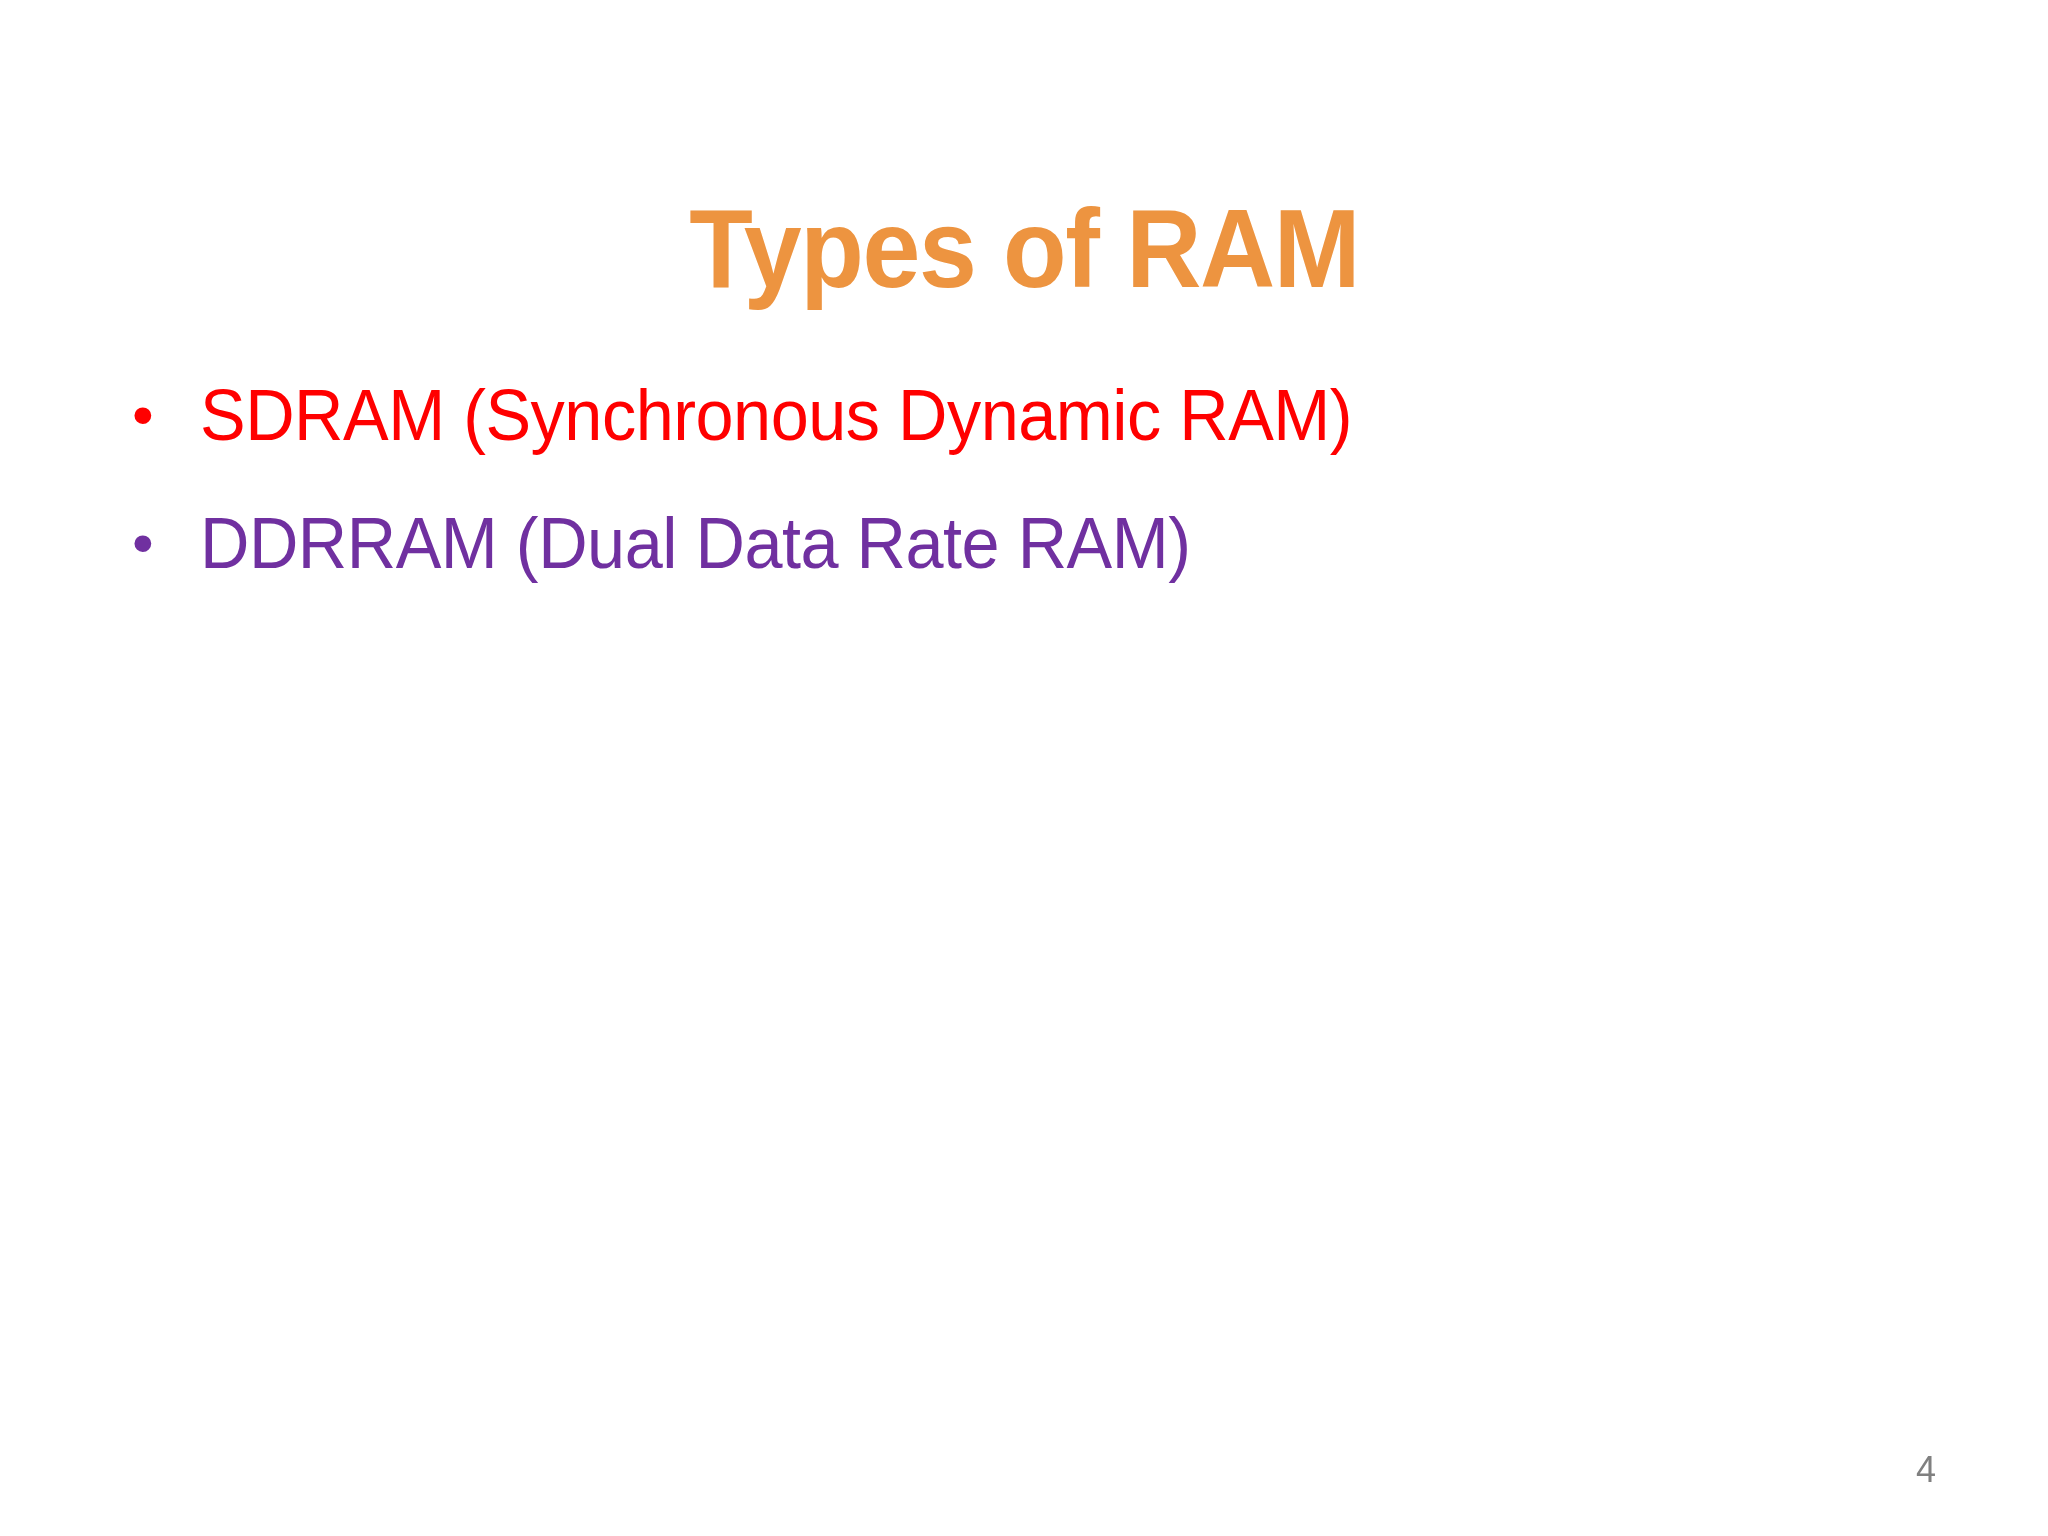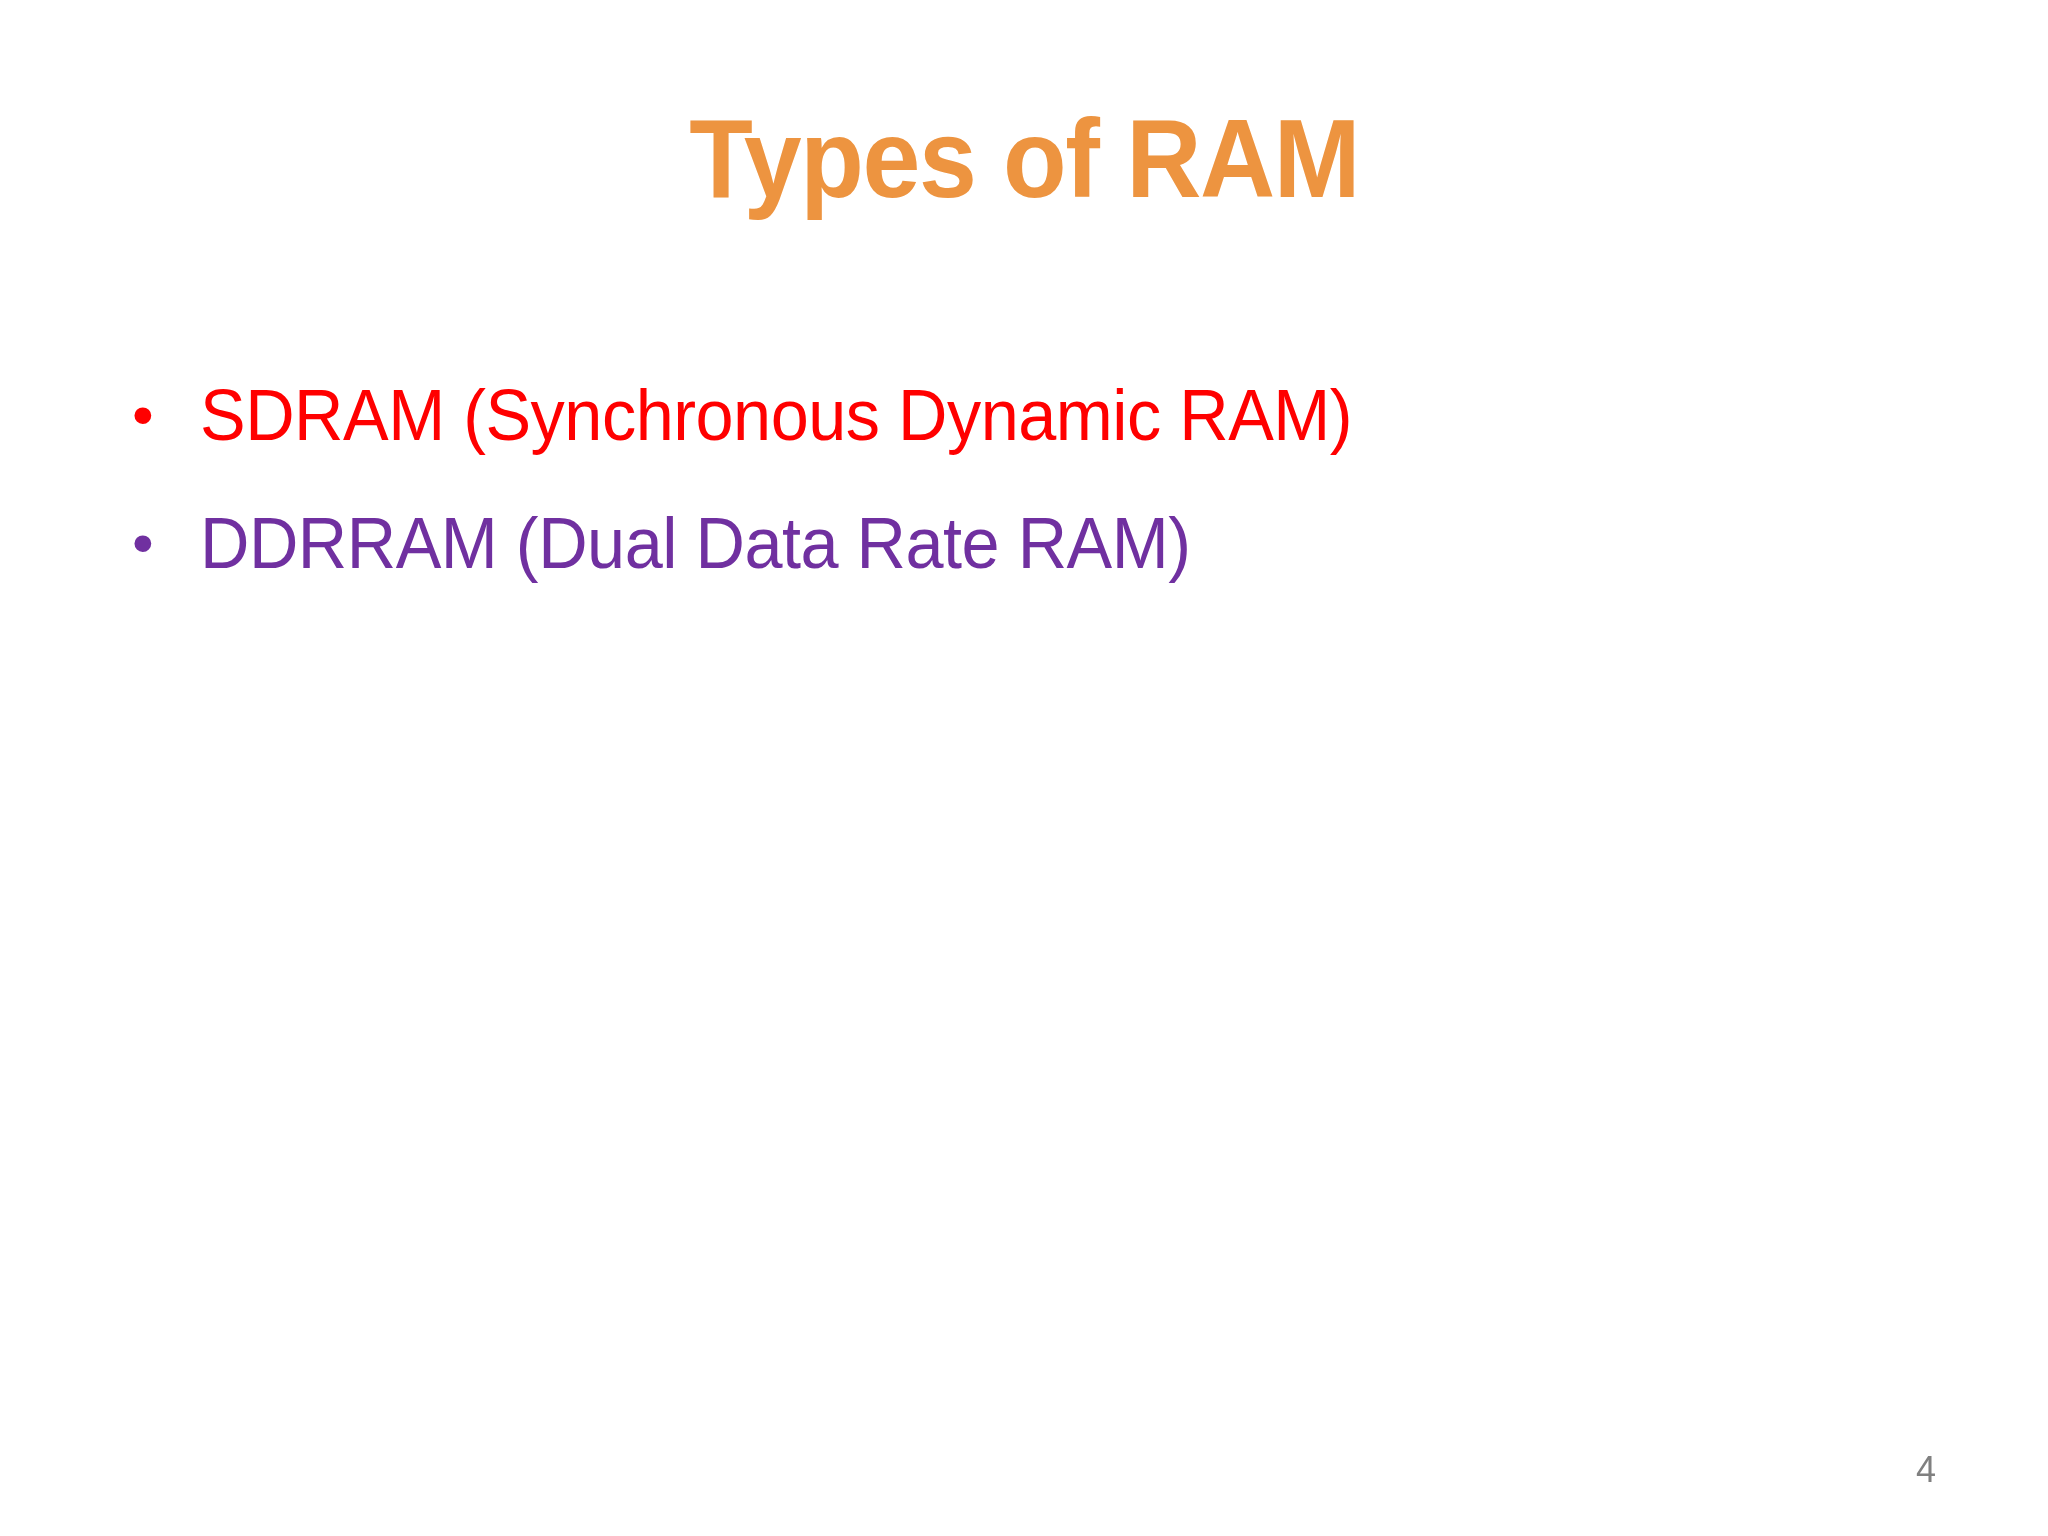--- a/index.html
+++ b/index.html
@@ -24,23 +24,22 @@
   }
 
   
   .title-area {
     position: absolute;
     left: 0;
     top: 118px;
     width: 2048px;
     height: 140px;
     display: flex;
-    align-items: flex-end;
+    align-items: flex-start;
     justify-content: center;
-    margin-top: 32px;
   }
 
   .slide-title {
     font-family: "Liberation Sans", sans-serif;
     font-size: 112px;
     font-weight: 700;
     line-height: 1.0;
     letter-spacing: -1.5px;
     color: #ed9440;
     white-space: nowrap;

